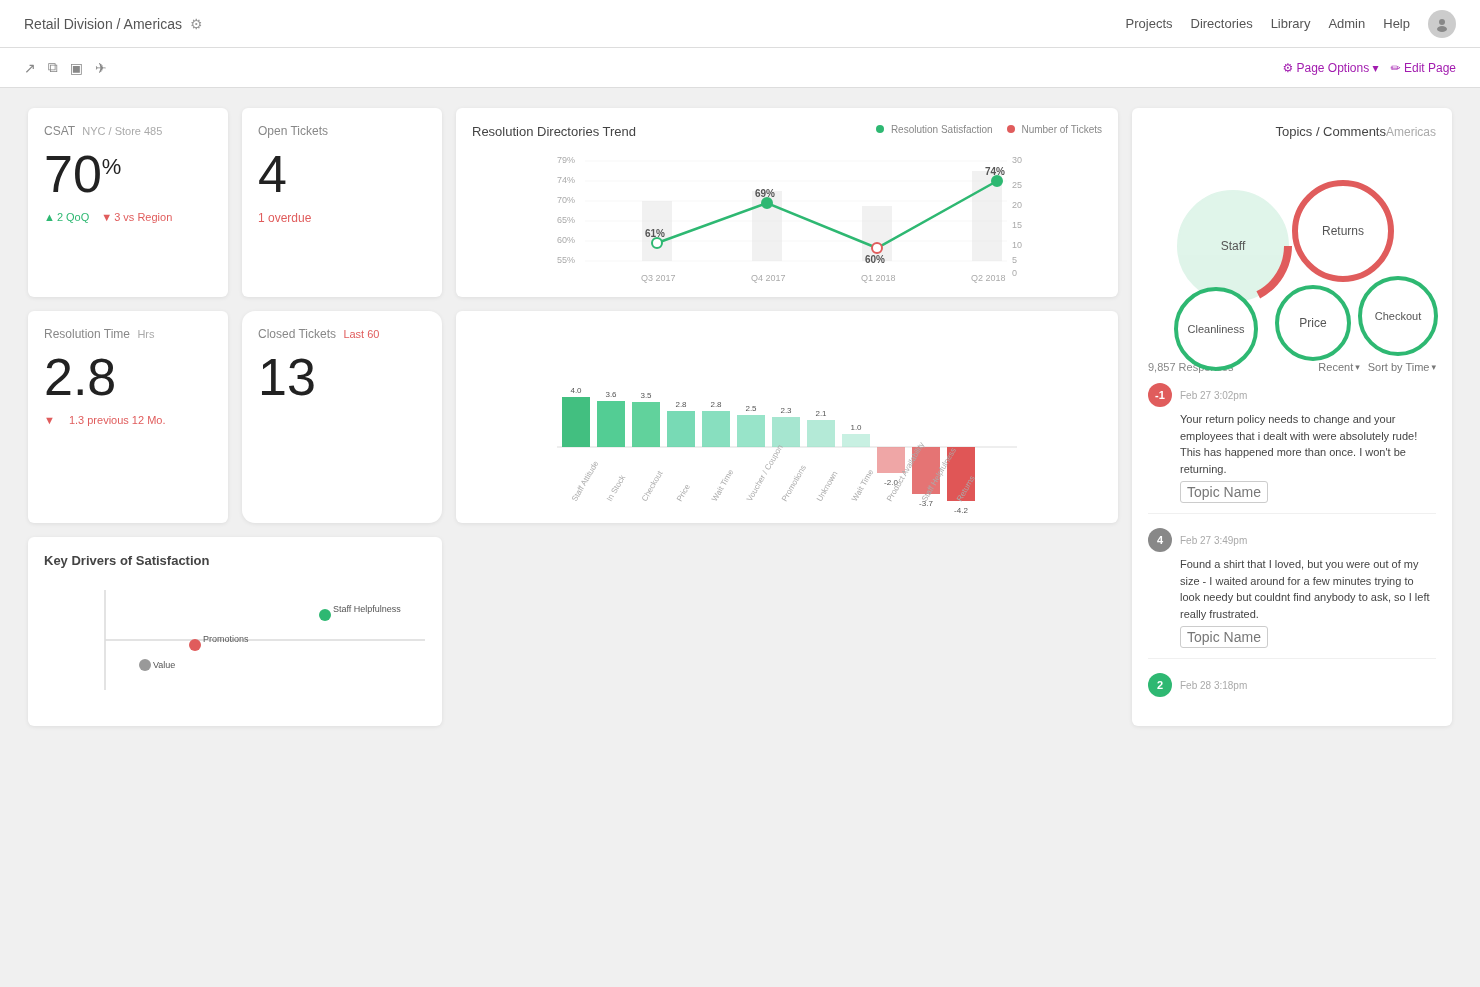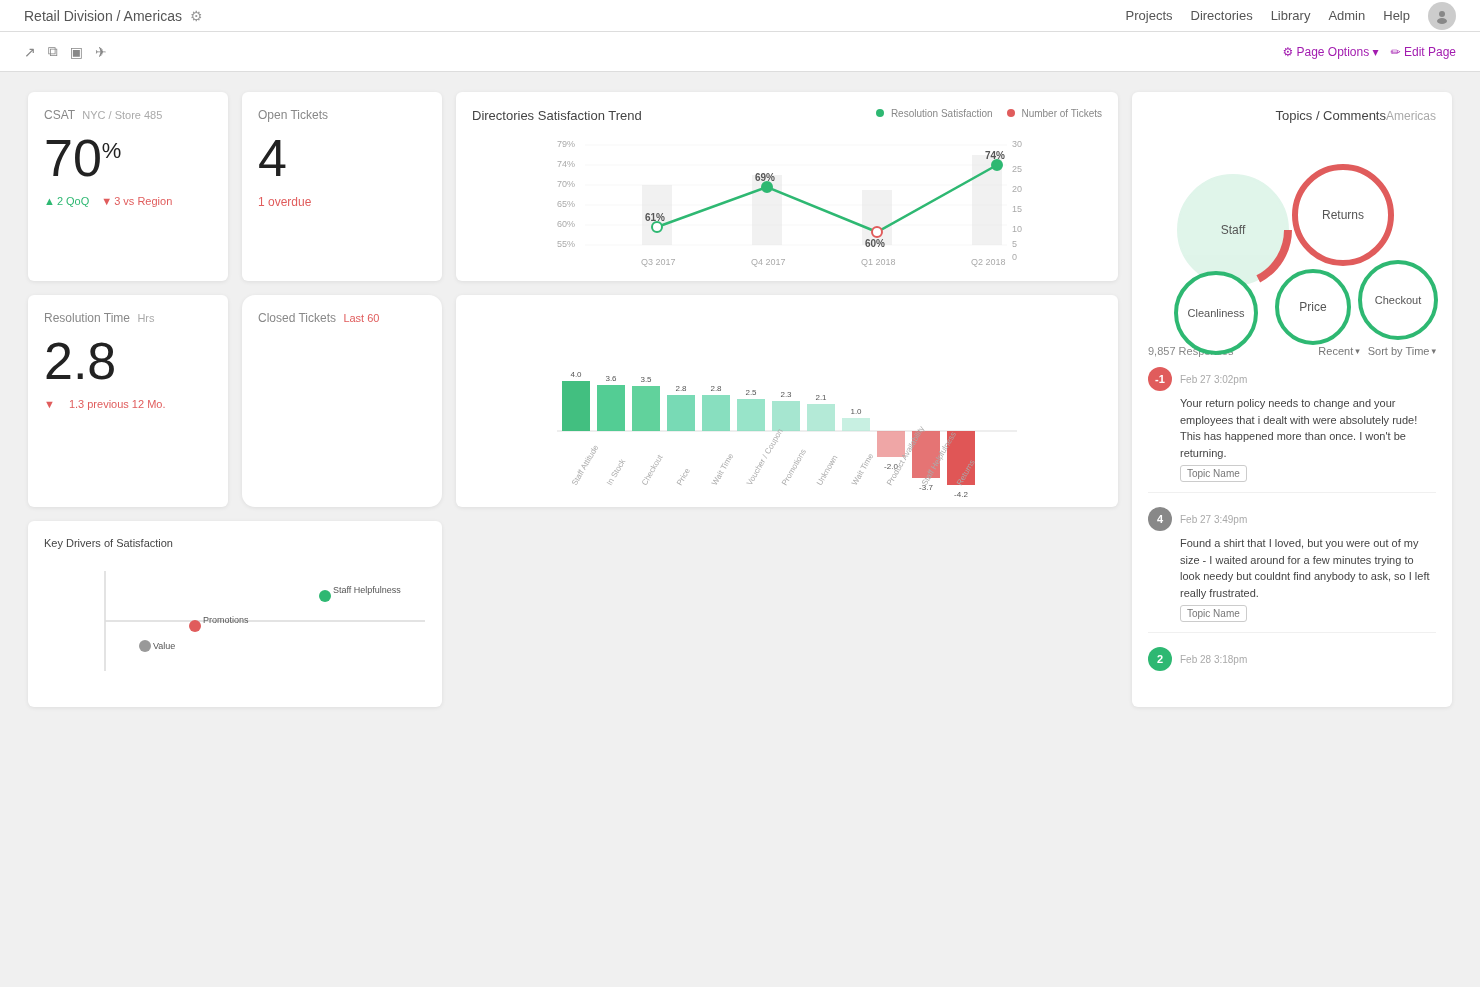--- a/index.html
+++ b/index.html
@@ -3,21 +3,21 @@
   <meta charset="utf-8">
   <style>
     * { box-sizing: border-box; margin: 0; padding: 0; }
     body { font-family: -apple-system, BlinkMacSystemFont, 'Segoe UI', sans-serif; background: #f0f0f0; font-size: 13px; color: #333; }
 
     
     .top-nav {
       background: #fff;
       border-bottom: 1px solid #ddd;
       padding: 0 24px;
-      height: 32px;
+      height: 48px;
       display: flex;
       align-items: center;
       justify-content: space-between;
     }
     .top-nav-left { display: flex; align-items: center; gap: 8px; font-size: 14px; color: #555; }
     .top-nav-left .gear-icon { color: #999; cursor: pointer; }
     .top-nav-right { display: flex; align-items: center; gap: 18px; font-size: 13px; color: #555; }
     .top-nav-right a { color: #555; text-decoration: none; cursor: pointer; }
     .top-nav-right .avatar { width: 28px; height: 28px; border-radius: 50%; background: #ccc; display: flex; align-items: center; justify-content: center; }
 
@@ -106,21 +106,21 @@
     .topics-subtitle { font-size: 12px; color: #aaa; }
     .comments-header { display: flex; justify-content: space-between; align-items: center; font-size: 11px; color: #888; margin-bottom: 10px; }
     .comment-item { margin-bottom: 14px; border-bottom: 1px solid #f0f0f0; padding-bottom: 10px; }
     .comment-meta { display: flex; align-items: center; gap: 8px; margin-bottom: 4px; }
     .comment-avatar { width: 24px; height: 24px; border-radius: 50%; display: flex; align-items: center; justify-content: center; font-size: 11px; font-weight: bold; color: #fff; flex-shrink: 0; }
     .comment-avatar.negative { background: #e05c5c; }
     .comment-avatar.neutral { background: #888; }
     .comment-avatar.positive { background: #2eb872; }
     .comment-time { font-size: 10px; color: #aaa; }
     .comment-text { font-size: 11px; color: #444; line-height: 1.5; margin-left: 32px; }
-    .topic-tag { display: inline-block; border: 1px solid #ccc; border-radius: 3px; padding: 2px 6px; font-size: 10px; color: #777; margin-top: 4px; margin-left: 32px; cursor: pointer; }
+    .topic-tag { display: inline-block; border: 1px solid #ccc; border-radius: 3px; padding: 2px 6px; font-size: 14px; color: #777; margin-top: 4px; margin-left: 32px; cursor: pointer; }
     .bar-chart-area { position: relative; height: 180px; }
 
     
     .key-drivers-chart { margin-top: 8px; height: 120px; position: relative; }
 
     .dropdown-btn { background: none; border: none; font-size: 11px; color: #777; cursor: pointer; display: flex; align-items: center; gap: 2px; }
     .dropdown-btn::after { content: '▾'; font-size: 9px; }
   </style>
 </head>
 <body>
@@ -181,21 +181,21 @@
     </div>
 
     <div class="card open-tickets-card">
       <div class="card-title">Open Tickets</div>
       <div class="card-big-num">4</div>
       <div class="overdue">1 overdue</div>
     </div>
 
     <div class="card resolution-card">
       <div class="chart-title-row">
-        <span class="card-title" style="font-size:13px;color:#444;font-weight:500;">Directories Satisfaction Trend</span>
+        <span class="card-title" style="font-size:13px;color:#444;font-weight:500;">Resolution Directories Trend</span>
         <div class="chart-legend">
           <span>
             <span class="legend-dot" style="background:#2eb872;"></span>
             <span>Resolution Satisfaction</span>
           </span>
           <span>
             <span class="legend-dot" style="background:#e05c5c;"></span>
             <span>Number of Tickets</span>
           </span>
         </div>
@@ -318,20 +318,21 @@
       <div class="card-footer down arrow-down">
         <span>1.3 previous 12 Mo.</span>
       </div>
     </div>
 
     <div class="card closed-tickets-card">
       <div class="card-title">
         <span>Closed Tickets</span>
         <span style="color:#e05c5c;font-size:11px;margin-left:4px;">Last 60</span>
       </div>
+      <div class="card-big-num">13</div>
     </div>
 
     <div class="card sentiment-card">
       <div class="bar-chart-area">
         <svg width="100%" height="220" viewBox="0 0 460 220">
 
           <line x1="0" y1="120" x2="460" y2="120" stroke="#ddd" stroke-width="1"></line>
 
           <rect x="5" y="70" width="28" height="50" fill="#2eb872" opacity="0.9"></rect>
           <text x="19" y="66" text-anchor="middle" font-size="8" fill="#555">4.0</text>
@@ -379,21 +380,21 @@
           <text x="264" y="175" font-size="8" fill="#aaa" transform="rotate(-60,264,175)">Unknown</text>
           <text x="299" y="175" font-size="8" fill="#aaa" transform="rotate(-60,299,175)">Wait Time</text>
           <text x="334" y="175" font-size="8" fill="#aaa" transform="rotate(-60,334,175)">Product Availability</text>
           <text x="369" y="175" font-size="8" fill="#aaa" transform="rotate(-60,369,175)">Staff Helpfulness</text>
           <text x="404" y="175" font-size="8" fill="#aaa" transform="rotate(-60,404,175)">Returns</text>
         </svg>
       </div>
     </div>
 
     <div class="card key-drivers-card">
-      <div class="card-title" style="font-size:11px;color:#444;font-weight:400;margin-bottom:22px;">Key Drivers of Satisfaction</div>
+      <div class="card-title" style="font-size:13px;color:#444;font-weight:700;margin-bottom:22px;">Key Drivers of Satisfaction</div>
       <div class="key-drivers-chart">
         <svg width="100%" height="130" viewBox="0 0 380 130">
 
           <line x1="60" y1="0" x2="60" y2="100" stroke="#eee" stroke-width="1"></line>
           <line x1="60" y1="50" x2="380" y2="50" stroke="#eee" stroke-width="1"></line>
 
           <line x1="60" y1="0" x2="60" y2="100" stroke="#ddd" stroke-width="1.5"></line>
           <line x1="60" y1="50" x2="380" y2="50" stroke="#ddd" stroke-width="1.5"></line>
 
           <circle cx="280" cy="25" r="6" fill="#2eb872"></circle>

